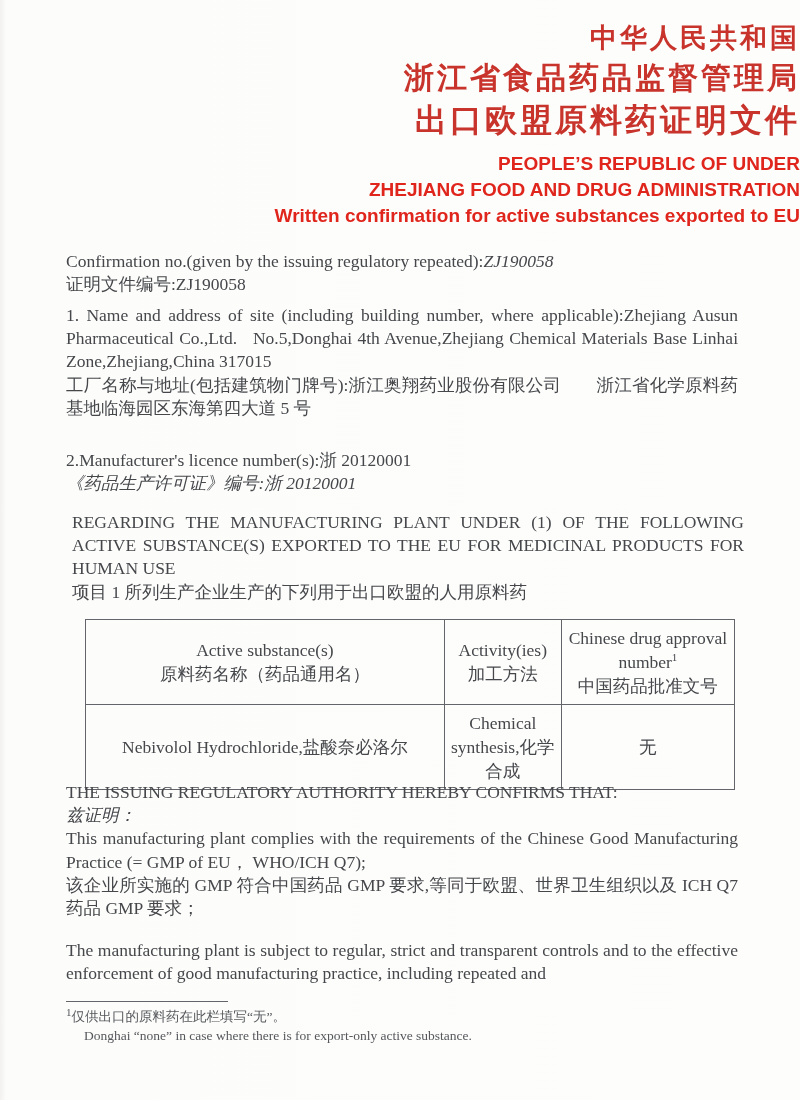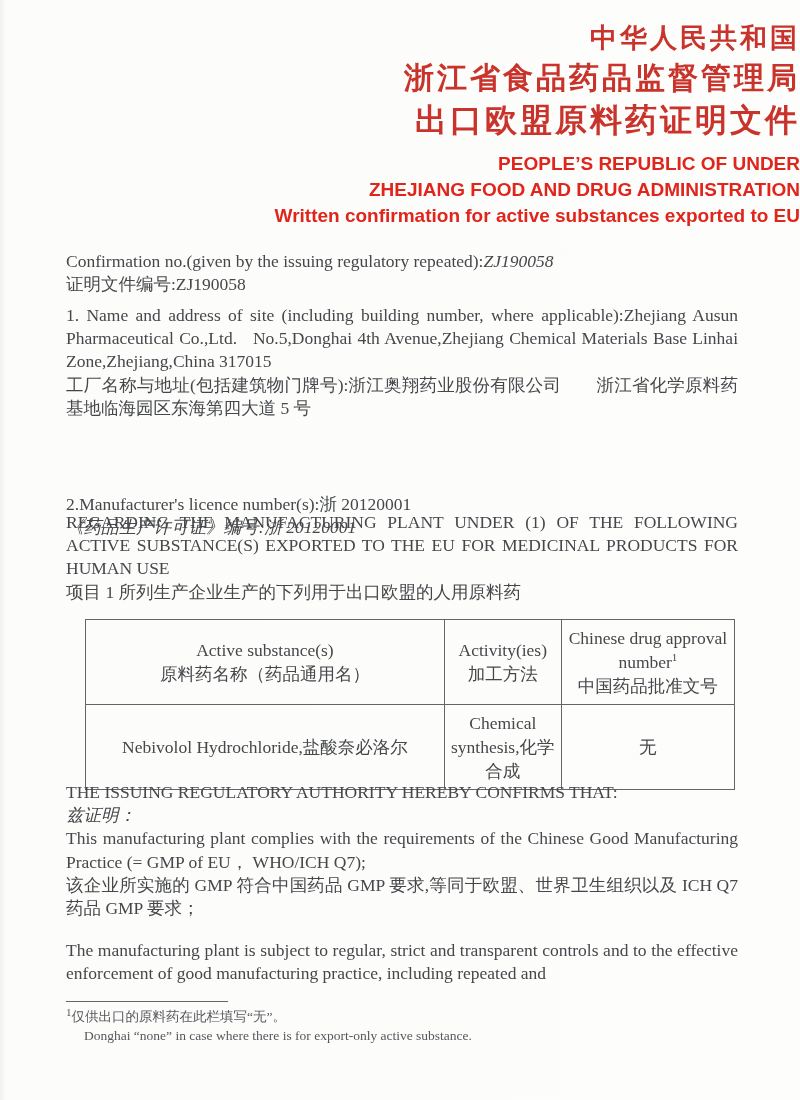--- a/index.html
+++ b/index.html
@@ -83,26 +83,26 @@
   <div class="block" style="top:250px;">
     <div class="para"><span>Confirmation no.(given by the issuing regulatory repeated):</span><span class="ital">ZJ190058</span></div>
     <div class="para">证明文件编号:ZJ190058</div>
   </div>
 
   <div class="block" style="top:304px;">
     <div class="para">1. Name and address of site (including building number, where applicable):Zhejiang Ausun Pharmaceutical Co.,Ltd.&nbsp;&nbsp;&nbsp;No.5,Donghai 4th Avenue,Zhejiang Chemical Materials Base Linhai Zone,Zhejiang,China 317015</div>
     <div class="para">工厂名称与地址(包括建筑物门牌号):浙江奥翔药业股份有限公司　　浙江省化学原料药基地临海园区东海第四大道 5 号</div>
   </div>
 
-  <div class="block" style="top:449px;margin-top:44px;">
+  <div class="block" style="top:449px;">
     <div class="para">2.Manufacturer's licence number(s):浙 20120001</div>
     <div class="para ital">《药品生产许可证》编号:浙 20120001</div>
   </div>
 
-  <div class="block" style="top:511px;">
+  <div class="block" style="top:511px;margin-left:6px;">
     <div class="para">REGARDING THE MANUFACTURING PLANT UNDER (1) OF THE FOLLOWING ACTIVE SUBSTANCE(S) EXPORTED TO THE EU FOR MEDICINAL PRODUCTS FOR HUMAN USE</div>
     <div class="para">项目 1 所列生产企业生产的下列用于出口欧盟的人用原料药</div>
   </div>
 
   <table class="subst-table">
     <tbody>
       <tr class="hdr-row">
         <td class="c1">
           <div>Active substance(s)</div>
           <div>原料药名称（药品通用名）</div>

